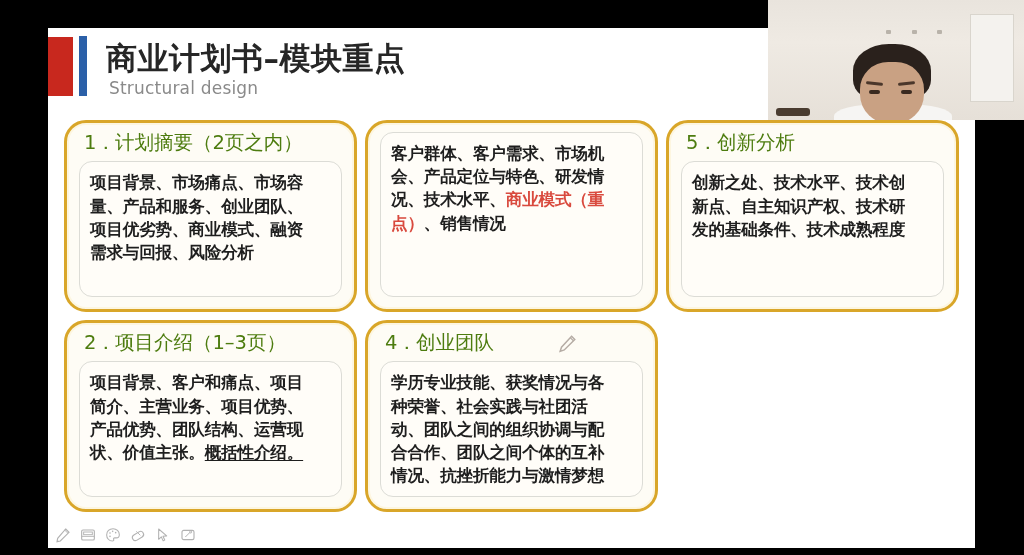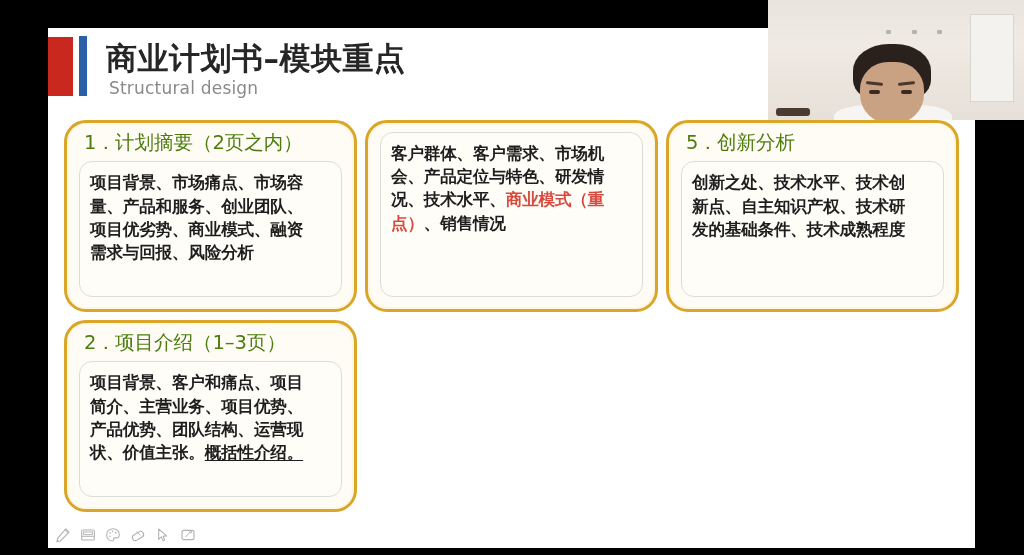--- a/index.html
+++ b/index.html
@@ -175,20 +175,30 @@
         <div class="card-body"><span>创新之处、技术水平、技术创新点、自主知识产权、技术研发的基础条件、技术成熟程度</span></div>
       </div>
 
       <div class="card">
         <div class="card-title">
           <span class="num">2．</span><span>项目介绍（1–3页）</span>
         </div>
         <div class="card-body"><span>项目背景、客户和痛点、项目简介、主营业务、项目优势、产品优势、团队结构、运营现状、价值主张。</span><span class="hl-underline">概括性介绍。</span></div>
       </div>
 
+      <div class="card">
+        <div class="card-title">
+          <span class="num">4．</span><span>创业团队</span>
+          <svg class="pen-mark" viewBox="0 0 24 24">
+            <path d="M17 3.5 L20.5 7 L9 18.5 L4.5 20 L6 15.5 Z" fill="none" stroke="#7a6b63" stroke-width="1.6"></path>
+            <path d="M15.5 5 L19 8.5" stroke="#7a6b63" stroke-width="1.4"></path>
+          </svg>
+        </div>
+        <div class="card-body"><span>学历专业技能、获奖情况与各种荣誉、社会实践与社团活动、团队之间的组织协调与配合合作、团队之间个体的互补情况、抗挫折能力与激情梦想</span></div>
+      </div>
 
 
     </div>
 
     <div id="toolbar">
       <svg class="tool" viewBox="0 0 24 24">
         <path d="M16 3 L21 8 L8 21 L3 22 L4 17 Z" fill="none" stroke="#555" stroke-width="1.7"></path>
         <path d="M14.5 4.5 L19.5 9.5" stroke="#555" stroke-width="1.4"></path>
       </svg>
       <svg class="tool" viewBox="0 0 24 24">

